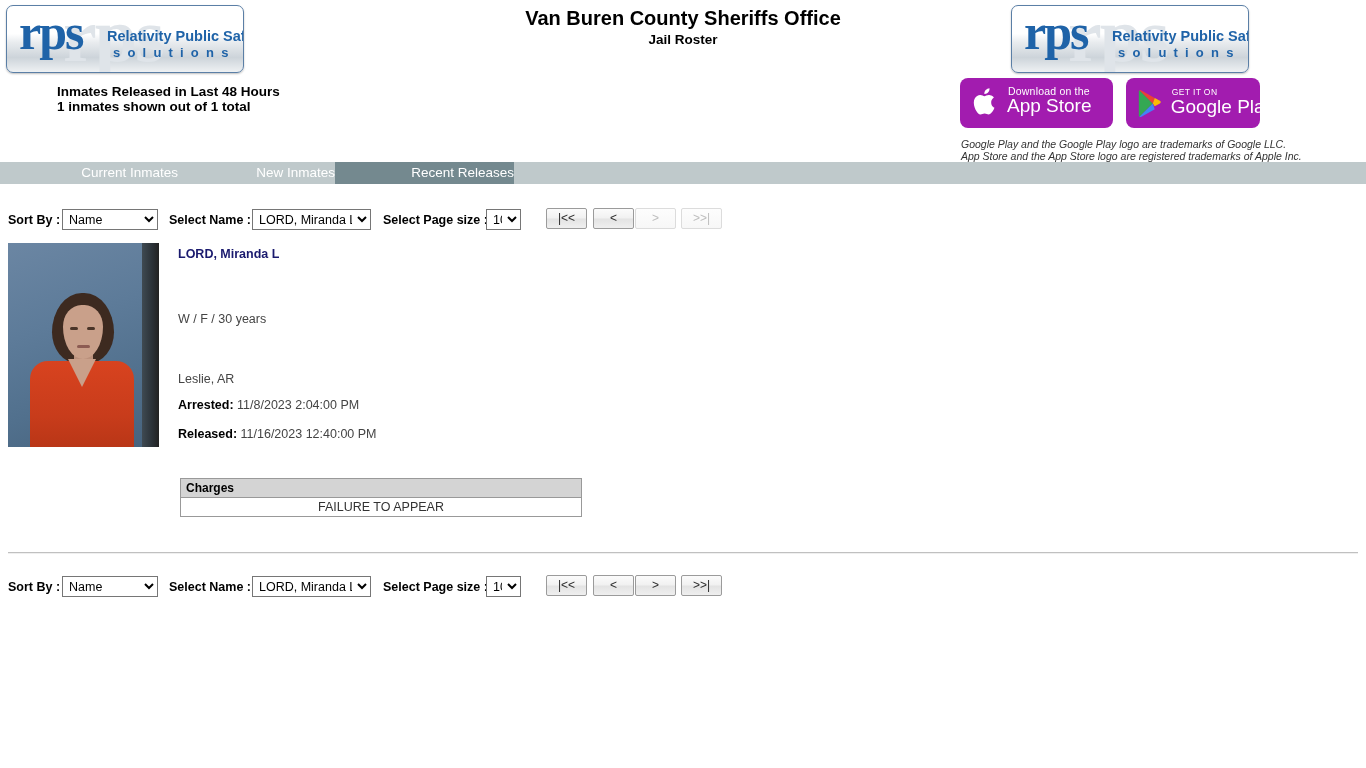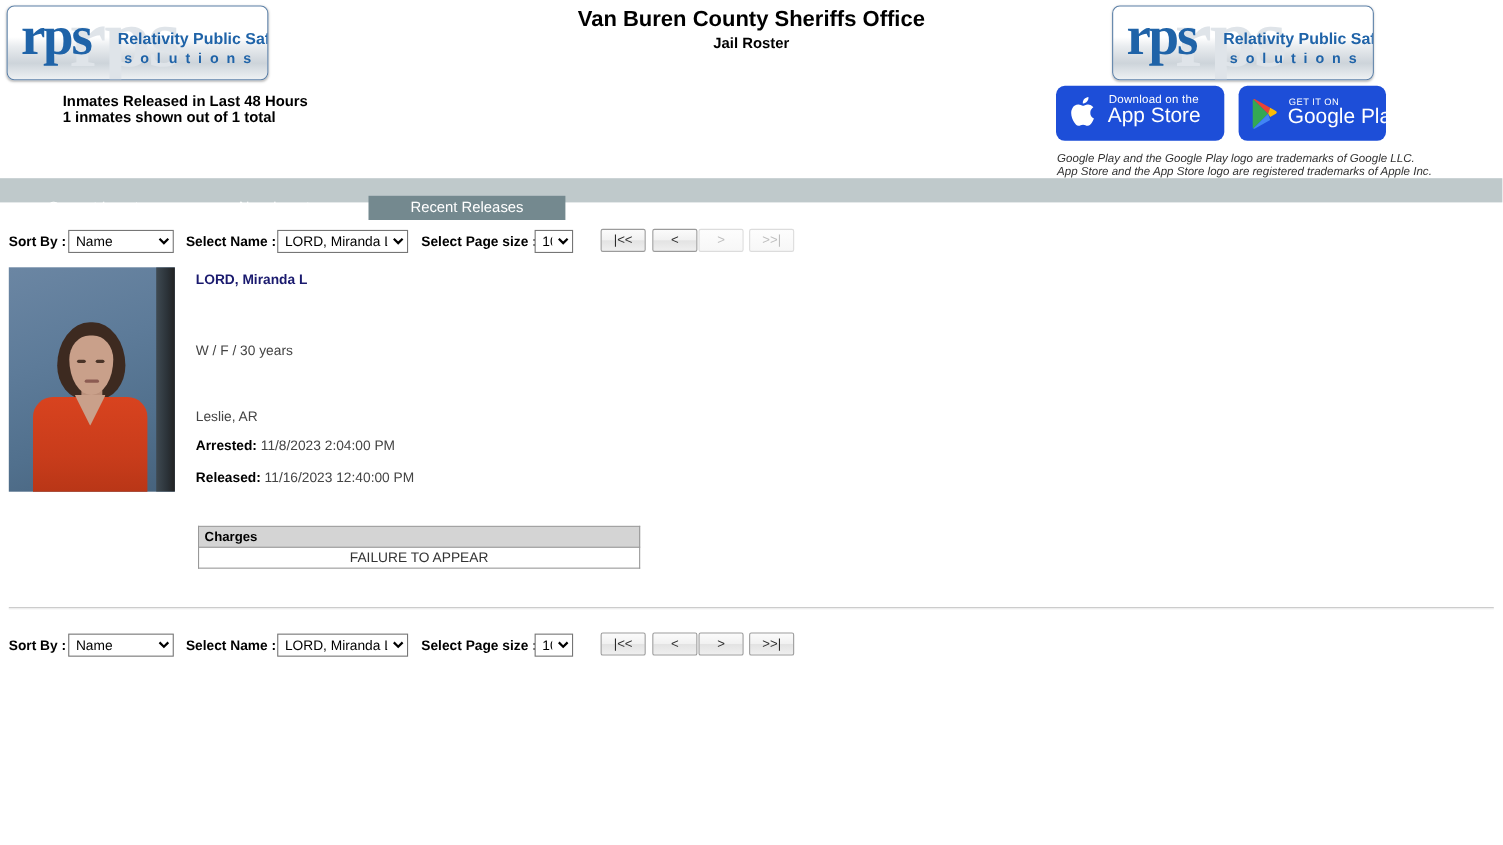--- a/index.html
+++ b/index.html
@@ -113,21 +113,21 @@
 
   
   .badges {
     position: absolute;
     left: 960px;
     top: 78px;
   }
   .badge {
     display: inline-block;
     vertical-align: top;
-    background: #1d4ed8;
+    background: #a21caf;
     border-radius: 8px;
     height: 50px;
     box-sizing: border-box;
     position: relative;
     color: #fff;
   }
   .badge-apple { width: 153px; }
   .badge-google { width: 134px; margin-left: 9px; }
 
   .apple-glyph {
@@ -200,26 +200,25 @@
     top: 162px;
     width: 1366px;
     height: 22px;
     background: #bfc9cb;
   }
   .tab {
     position: absolute;
     top: 0;
     height: 22px;
     line-height: 22px;
-    text-align: center;
+    text-align: right;
     color: #ffffff;
     font-size: 13.5px;
     cursor: pointer;
     box-sizing: border-box;
-    margin-top: 16px;
   }
   .tab-1 { left: 6px;   width: 172px; }
   .tab-2 { left: 178px; width: 157px; }
   .tab-3 {
     left: 335px;
     width: 179px;
     background: #74898f;
   }
 
   

